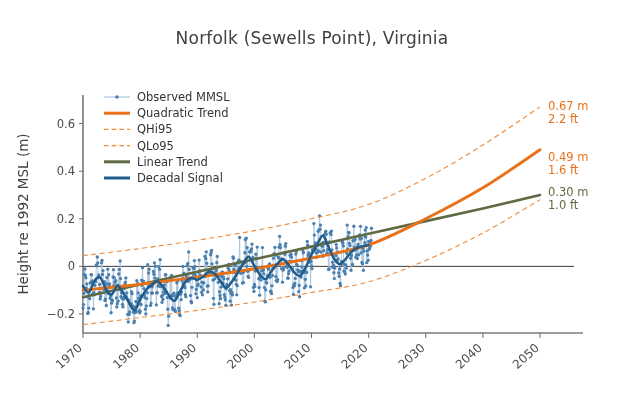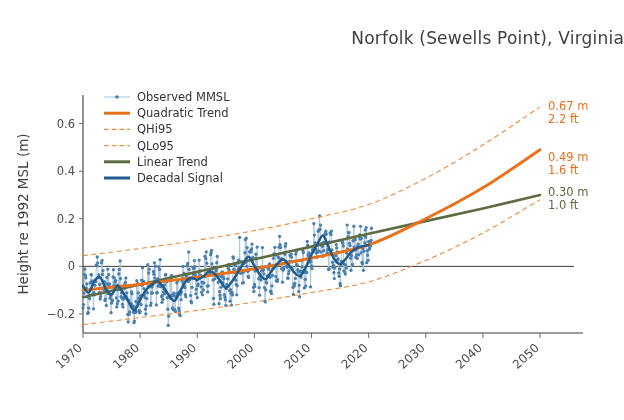--- a/index.html
+++ b/index.html
@@ -18,21 +18,21 @@
     position: relative;
     width: 624px;
     height: 420px;
     background: #ffffff;
   }
   #chart-title {
     position: absolute;
     left: 0;
     top: 28px;
     width: 624px;
-    text-align: right;
+    text-align: center;
     font-size: 17px;
     color: #404040;
     letter-spacing: 0.2px;
   }
   svg.plot {
     position: absolute;
     left: 0;
     top: 0;
   }
   .axis-line {

